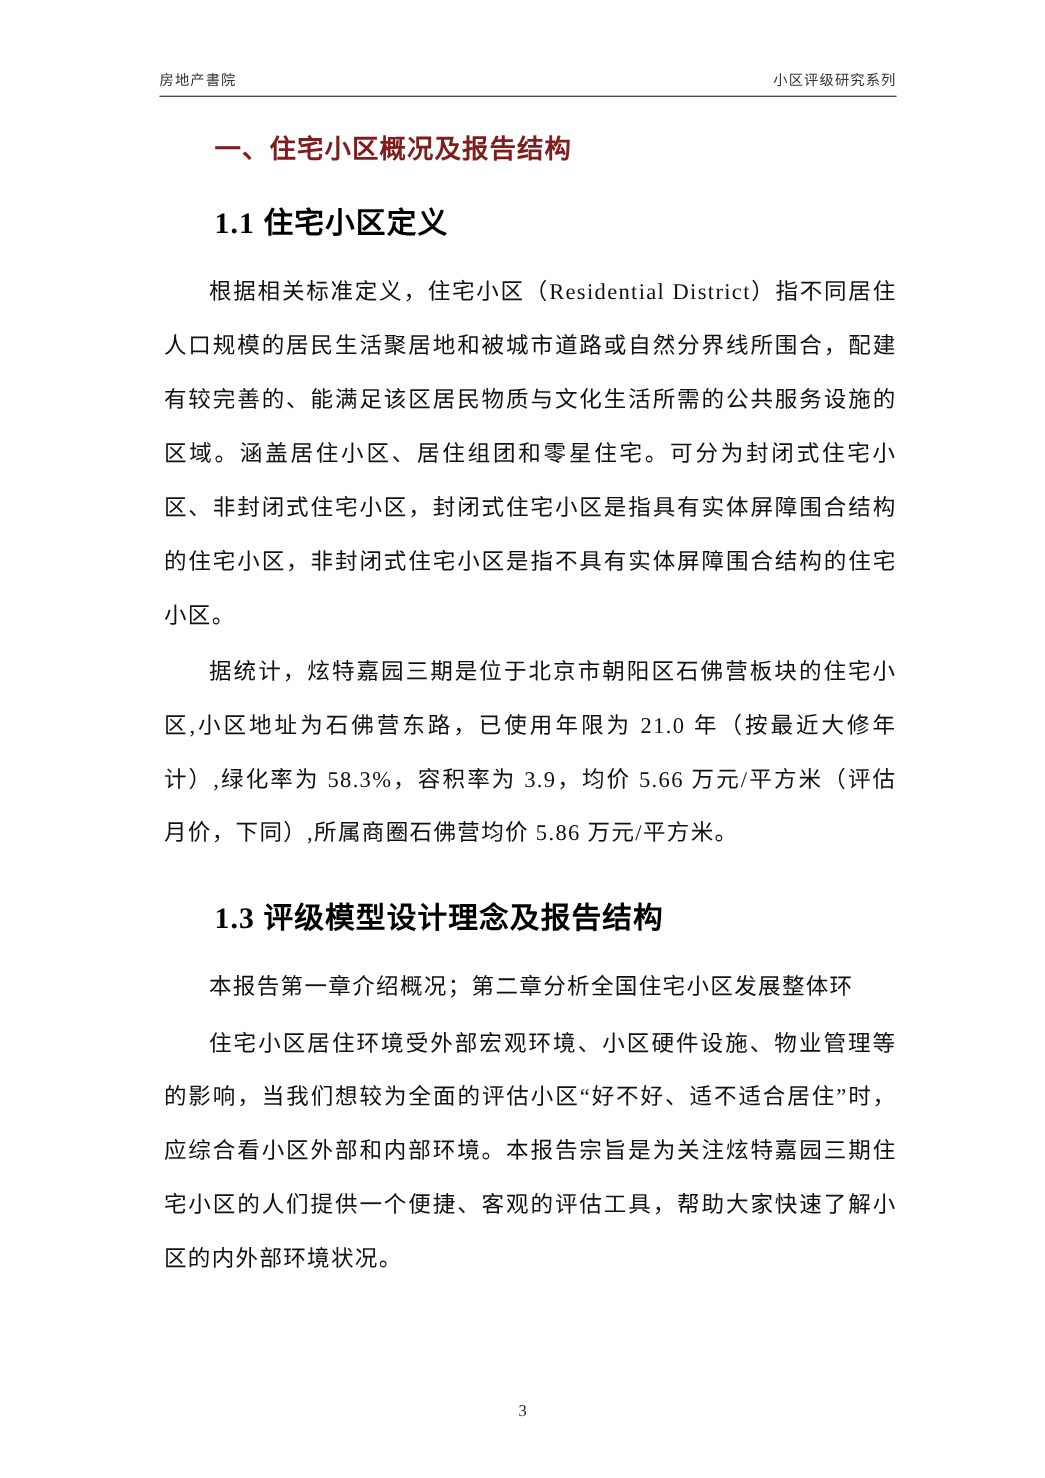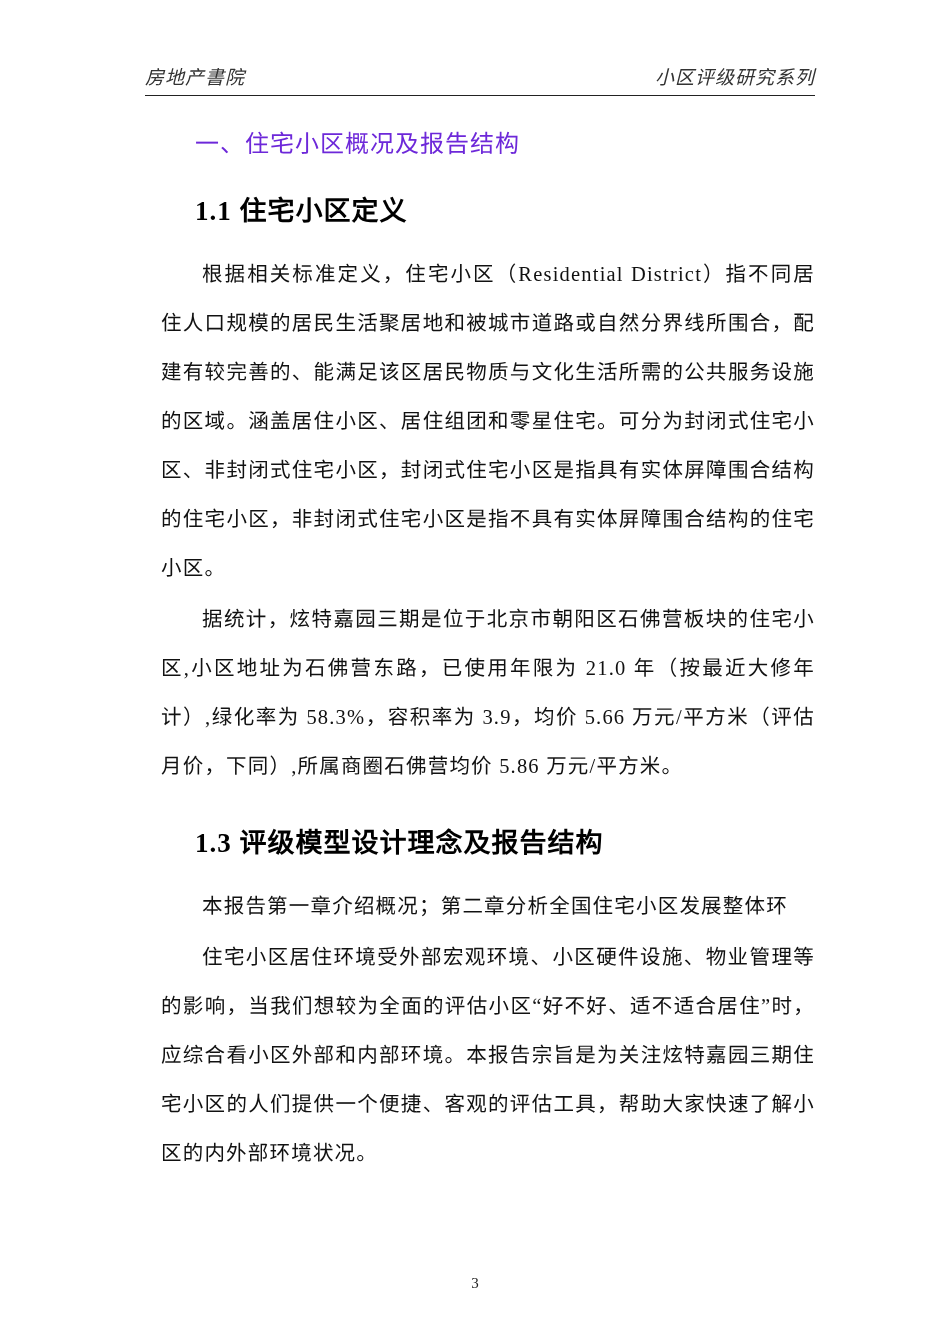--- a/index.html
+++ b/index.html
@@ -16,53 +16,52 @@
     color: #1a1a1a;
     font-family: "Liberation Serif", "DejaVu Serif", serif;
     box-sizing: border-box;
     padding: 62px 135px 0 145px;
     overflow: hidden;
   }
   .doc-header {
     display: flex;
     justify-content: space-between;
     align-items: flex-end;
-    font-size: 19px;
+    font-size: 13px;
     color: #333333;
     letter-spacing: 1px;
     padding-bottom: 6px;
-    font-style: italic;
   }
   .header-rule {
     border: none;
     border-top: 1.5px solid #222222;
     margin: 0 0 28px 0;
   }
   .chapter-title {
     font-size: 24px;
-    font-weight: normal;
-    color: #6d28d9;
+    font-weight: bold;
+    color: #7f1d1d;
     margin: 18px 0 26px 50px;
     letter-spacing: 1px;
   }
   .section-heading {
     font-size: 27px;
     font-weight: bold;
     color: #000000;
     margin: 30px 0 22px 50px;
     letter-spacing: 1px;
   }
   .body-paragraph {
     font-size: 20.5px;
     line-height: 49px;
     text-align: justify;
     text-justify: inter-ideograph;
     text-indent: 2em;
     letter-spacing: 1.2px;
-    margin: 0 0 2px 16px;
+    margin: 0 0 2px 4px;
     color: #111111;
   }
   .doc-footer {
     position: absolute;
     left: 0;
     right: 0;
     bottom: 52px;
     text-align: center;
     font-size: 15px;
     color: #222222;

